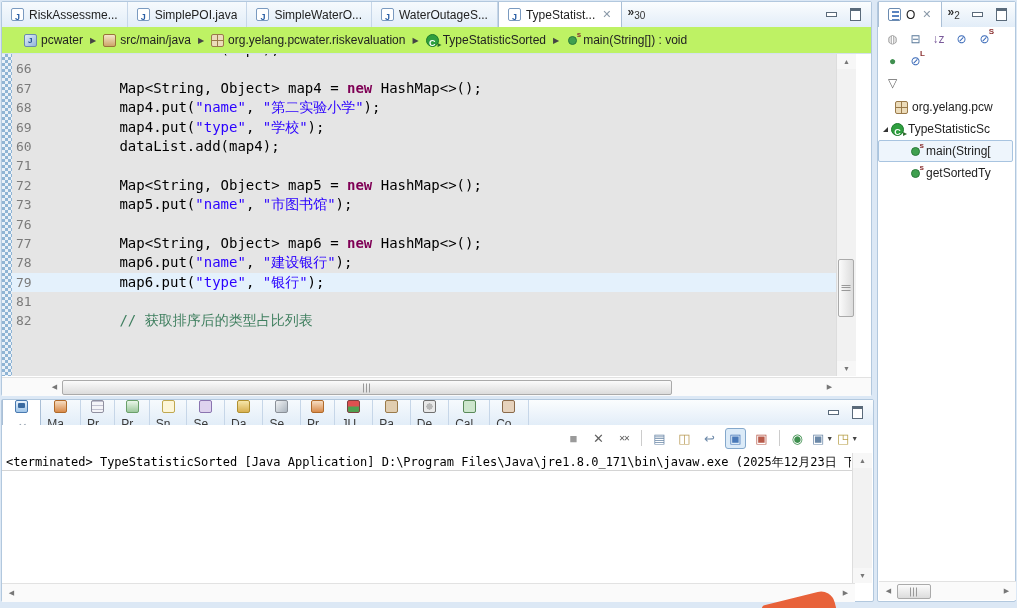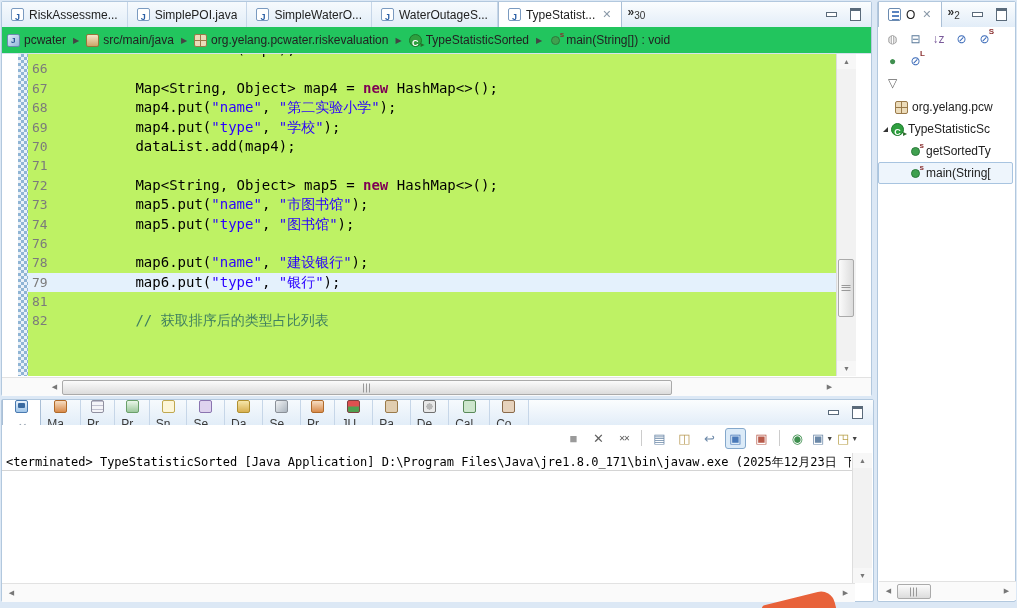--- a/index.html
+++ b/index.html
@@ -49,25 +49,25 @@
   .ic-search-icon{background:linear-gradient(135deg,#f0f2f4,#aab4be);border:1px solid #8a9098;}
   .ic-junit-icon{background:linear-gradient(#e05050 45%,#50a050 55%);border:1px solid #804040;}
   .ic-palette-icon{background:#e0cdb0;border:1px solid #9a7a4a;}
   .ic-debug-icon{background:radial-gradient(circle,#b8b8b8 40%,#e8e8e8 41%);border:1px solid #707070;}
   .ic-call-hierarchy-icon{background:#cde6cd;border:1px solid #5a8a5a;}
   .ic-coverage-icon{background:#e6d2bc;border:1px solid #8a6a4a;}
   .ic-outline-view-icon{background:#fff;border:1px solid #6a8ab0;background-image:linear-gradient(#5a84c0 2px,transparent 2px);background-size:7px 4px;background-position:3px 2px;background-repeat:repeat-y;}
 
   
   #editorPane{left:1px;top:1px;width:871px;height:395px;}
-  #breadcrumb{position:absolute;left:0;top:25px;right:0;height:27px;background:#22c55e;border-bottom:1px solid #d5e1ee;
-              display:flex;align-items:center;padding-left:5px;gap:3px;box-sizing:border-box;}
+  #breadcrumb{position:absolute;left:0;top:25px;right:0;height:27px;background:#bef264;border-bottom:1px solid #d5e1ee;
+              display:flex;align-items:center;padding-left:22px;gap:3px;box-sizing:border-box;}
   .bitem{display:flex;align-items:center;gap:4px;white-space:nowrap;color:#222;}
   .bsep{color:#444;font-size:8px;margin:0 4px;}
-  #codeArea{position:absolute;left:16px;top:52px;width:834px;height:322px;overflow:hidden;background:#bef264;}
+  #codeArea{position:absolute;left:0;top:52px;width:834px;height:322px;overflow:hidden;background:#e5e5e5;}
   #ruler{position:absolute;left:0;top:0;bottom:0;width:10px;background-color:#eaf1f8;z-index:3;
      background-image:linear-gradient(45deg,#8fb4d4 25%,transparent 25%,transparent 75%,#8fb4d4 75%),
                       linear-gradient(45deg,#8fb4d4 25%,transparent 25%,transparent 75%,#8fb4d4 75%);
      background-size:6px 6px;background-position:0 0,3px 3px;}
   #codeLines{margin-top:-14px;}
   .cl{display:flex;height:19.4px;line-height:19.4px;font-family:"DejaVu Sans Mono",monospace;font-size:14px;white-space:pre;}
   .cl.hl{background:#e4f1fc;}
   .ln{width:36px;padding-left:14px;flex:none;color:#7b7b7b;font-size:13px;}
   .ct{flex:1;color:#000;}
   .tok-k{color:#7f0055;font-weight:bold;}
@@ -192,26 +192,26 @@
       </div>
 
     <div id="codeArea">
       <div id="ruler"></div>
       <div id="codeLines">
           <div class="cl"><span class="ln"></span><span class="ct"><span>        dataList.add(map3);</span></span></div>
           <div class="cl"><span class="ln">66</span><span class="ct"></span></div>
           <div class="cl"><span class="ln">67</span><span class="ct"><span>        Map&lt;String, Object&gt; map4 = </span><span class="tok-k">new</span><span> HashMap&lt;&gt;();</span></span></div>
           <div class="cl"><span class="ln">68</span><span class="ct"><span>        map4.put(</span><span class="tok-s">"name"</span><span>, </span><span class="tok-s">"第二实验小学"</span><span>);</span></span></div>
           <div class="cl"><span class="ln">69</span><span class="ct"><span>        map4.put(</span><span class="tok-s">"type"</span><span>, </span><span class="tok-s">"学校"</span><span>);</span></span></div>
-          <div class="cl"><span class="ln">70</span><span class="ct"><span>        dataList.add(map4);</span></span></div>
+          <div class="cl"><span class="ln">60</span><span class="ct"><span>        dataList.add(map4);</span></span></div>
           <div class="cl"><span class="ln">71</span><span class="ct"></span></div>
           <div class="cl"><span class="ln">72</span><span class="ct"><span>        Map&lt;String, Object&gt; map5 = </span><span class="tok-k">new</span><span> HashMap&lt;&gt;();</span></span></div>
           <div class="cl"><span class="ln">73</span><span class="ct"><span>        map5.put(</span><span class="tok-s">"name"</span><span>, </span><span class="tok-s">"市图书馆"</span><span>);</span></span></div>
-          <div class="cl"><span class="ln">74</span><span class="ct"><span>        map5.put(</span><span class="tok-s">"type"</span><span>, </span><span class="tok-s">"图书馆"</span><span>);</span></span></div>
           <div class="cl"><span class="ln">76</span><span class="ct"></span></div>
+          <div class="cl"><span class="ln">77</span><span class="ct"><span>        Map&lt;String, Object&gt; map6 = </span><span class="tok-k">new</span><span> HashMap&lt;&gt;();</span></span></div>
           <div class="cl"><span class="ln">78</span><span class="ct"><span>        map6.put(</span><span class="tok-s">"name"</span><span>, </span><span class="tok-s">"建设银行"</span><span>);</span></span></div>
           <div class="cl hl"><span class="ln">79</span><span class="ct"><span>        map6.put(</span><span class="tok-s">"type"</span><span>, </span><span class="tok-s">"银行"</span><span>);</span></span></div>
           <div class="cl"><span class="ln">81</span><span class="ct"></span></div>
           <div class="cl"><span class="ln">82</span><span class="ct"><span class="tok-c">        // 获取排序后的类型占比列表</span></span></div>
         </div>
     </div>
 
     <div class="vscroll" id="evs">
       <div class="sarrow up">▲</div>
       <div class="vthumb">
@@ -400,27 +400,27 @@
     <div id="otree">
         <div class="oti" style="padding-left: 16px;">
           <span class="ic ic-package-icon"></span>
           <span>org.yelang.pcw</span>
         </div>
         <div class="oti" style="padding-left: 4px;">
           <span class="exp"></span>
           <span class="ic ic-class-run-icon"></span>
           <span>TypeStatisticSc</span>
         </div>
+        <div class="oti sel" style="padding-left: 30px;">
+          <span class="ic ic-static-method-icon"></span>
+          <span>main(String[</span>
+        </div>
         <div class="oti" style="padding-left: 30px;">
           <span class="ic ic-static-method-icon"></span>
           <span>getSortedTy</span>
-        </div>
-        <div class="oti sel" style="padding-left: 30px;">
-          <span class="ic ic-static-method-icon"></span>
-          <span>main(String[</span>
         </div>
       </div>
 
     <div class="hscroll" id="ohs">
       <div class="harrow l">◀</div>
       <div class="hthumb">
           <span class="gripH"></span>
         </div>
       <div class="harrow r">▶</div>
     </div>

